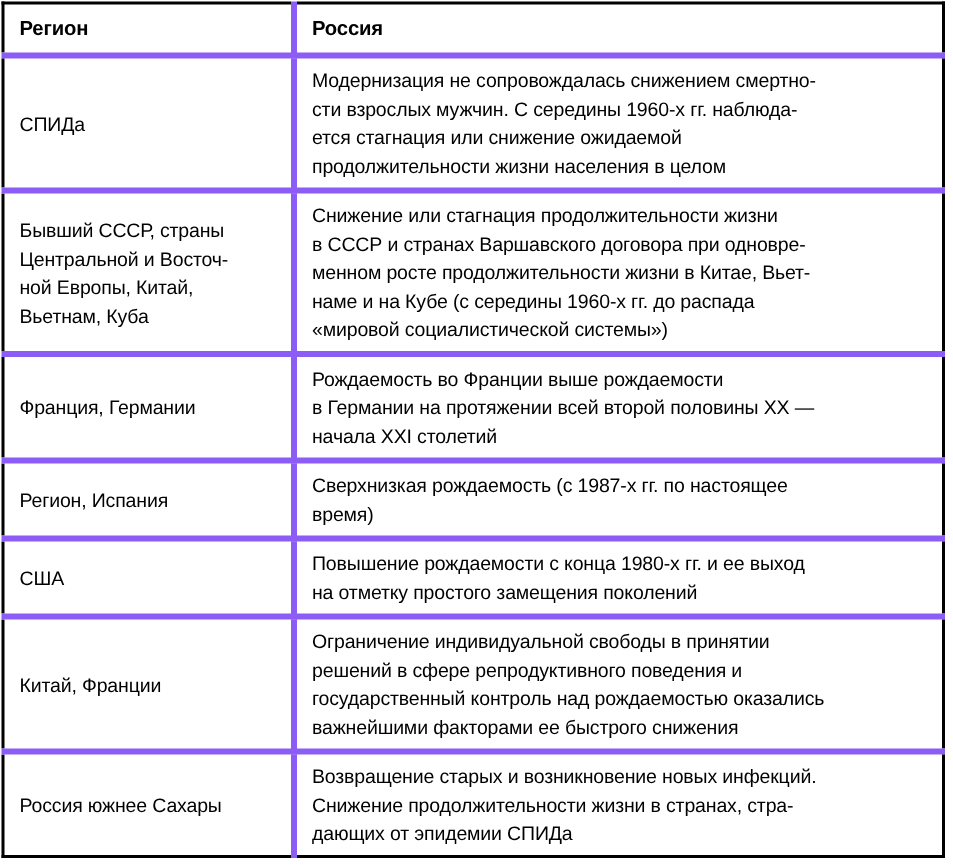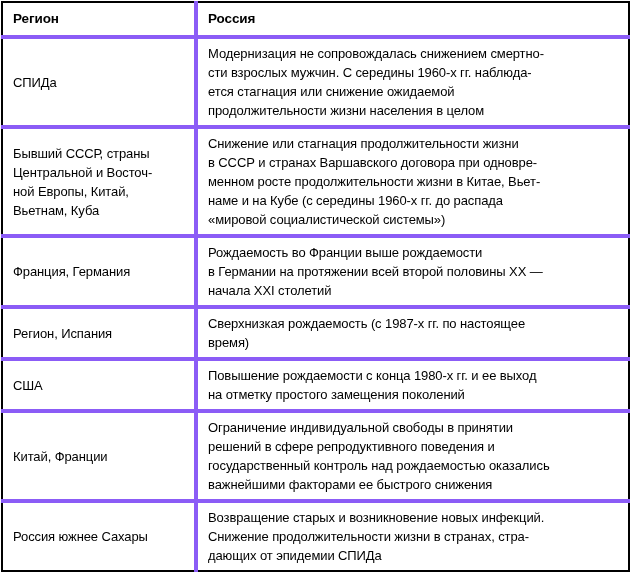--- a/index.html
+++ b/index.html
@@ -109,21 +109,21 @@
           <td class="cell-phenomenon">
             <span class="linebreaks">Снижение или стагнация продолжительности жизни
 в СССР и странах Варшавского договора при одновре-
 менном росте продолжительности жизни в Китае, Вьет-
 наме и на Кубе (с середины 1960-х гг. до распада
 «мировой социалистической системы»)</span>
           </td>
         </tr>
         <tr>
           <td class="cell-region">
-            <span class="linebreaks">Франция, Германия</span>
+            <span class="linebreaks">Франция, Германии</span>
           </td>
           <td class="cell-phenomenon">
             <span class="linebreaks">Рождаемость во Франции выше рождаемости
 в Германии на протяжении всей второй половины XX —
 начала XXI столетий</span>
           </td>
         </tr>
         <tr>
           <td class="cell-region">
             <span class="linebreaks">Регион, Испания</span>

